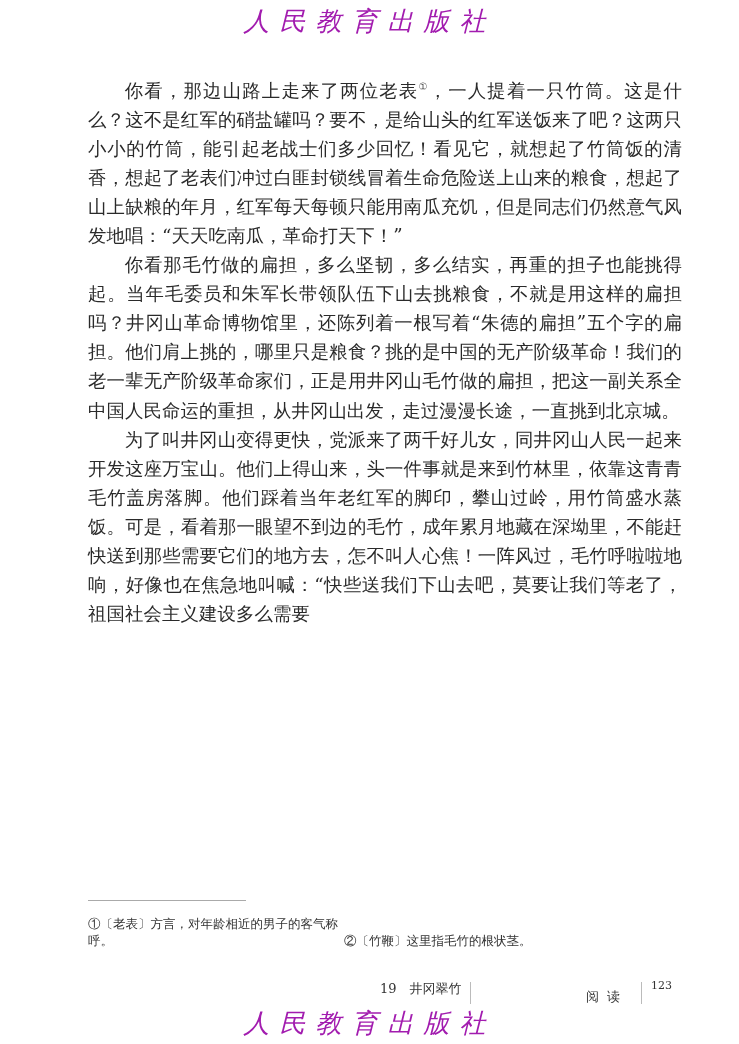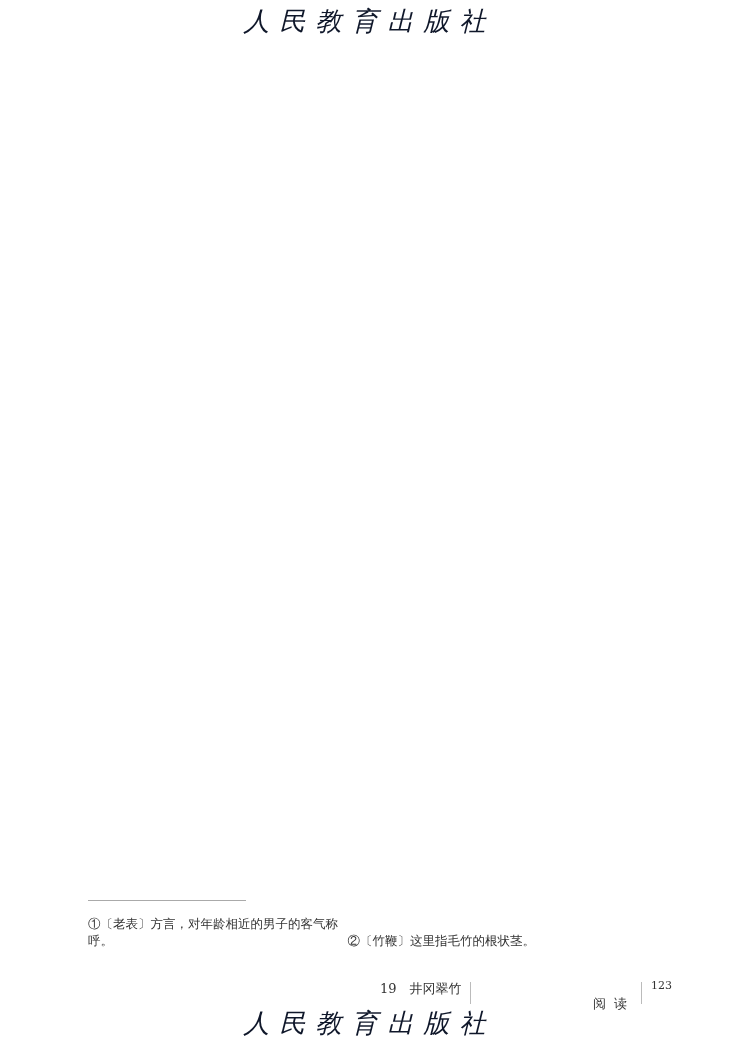--- a/index.html
+++ b/index.html
@@ -1,42 +1,45 @@
 <!DOCTYPE html>
 <html><head>
 <meta charset="utf-8">
 <style>
   html, body { margin: 0; padding: 0; background: #ffffff; }
   body { width: 739px; height: 1044px; position: relative; overflow: hidden;
          font-family: "DejaVu Serif", "Liberation Serif", serif; color: #2a2a2a; }
   .brand { position: absolute; left: 0; width: 739px; text-align: center;
-           font-family: "DejaVu Serif", serif; font-style: italic; color: #0f172a;
+           font-family: "DejaVu Serif", serif; font-style: italic; color: #a21caf;
            font-size: 26px; letter-spacing: 10px; }
   .brand.top { top: 4px; }
   .brand.bottom { top: 1006px; }
   .body-text { position: absolute; left: 88px; top: 72px; width: 594px; }
   .body-text p { margin: 0; font-size: 18.4px; line-height: 29.05px; text-align: justify;
                  text-indent: 2em; letter-spacing: 0.1px; }
   sup.note { font-size: 10px; vertical-align: 7px; color: #555; }
   .rule { position: absolute; left: 88px; top: 900px; width: 158px; height: 1px; background: #aaa; }
-  .footnotes { position: absolute; left: 88px; top: 916px; width: 594px; font-size: 12.5px; color: #333; font-family: Liberation Mono, monospace; }
+  .footnotes { position: absolute; left: 88px; top: 916px; width: 594px; font-size: 12.5px; color: #333; }
   .footnotes span { display: inline-block; }
   .fn1 { width: 252px; }
   .footer { position: absolute; top: 980px; left: 0; width: 739px; font-size: 13px; color: #333; }
   .chap { position: absolute; left: 380px; top: 0; }
   .sep { position: absolute; width: 1px; height: 22px; background: #bbb; top: 2px; }
-  .section { position: absolute; left: 586px; top: 15px; letter-spacing: 8px; margin-left: 7px; }
+  .section { position: absolute; left: 586px; top: 8px; letter-spacing: 8px; }
   .pageno { position: absolute; left: 651px; top: -1px; font-size: 11px; }
 </style>
 </head>
 <body>
 
 <div class="brand top">人民教育出版社</div>
 
 <div class="body-text">
+  <p><span>你看，那边山路上走来了两位老表</span><sup class="note">①</sup><span>，一人提着一只竹筒。这是什么？这不是红军的硝盐罐吗？要不，是给山头的红军送饭来了吧？这两只小小的竹筒，能引起老战士们多少回忆！看见它，就想起了竹筒饭的清香，想起了老表们冲过白匪封锁线冒着生命危险送上山来的粮食，想起了山上缺粮的年月，红军每天每顿只能用南瓜充饥，但是同志们仍然意气风发地唱：“天天吃南瓜，革命打天下！”</span></p>
+  <p><span>你看那毛竹做的扁担，多么坚韧，多么结实，再重的担子也能挑得起。当年毛委员和朱军长带领队伍下山去挑粮食，不就是用这样的扁担吗？井冈山革命博物馆里，还陈列着一根写着“朱德的扁担”五个字的扁担。他们肩上挑的，哪里只是粮食？挑的是中国的无产阶级革命！我们的老一辈无产阶级革命家们，正是用井冈山毛竹做的扁担，把这一副关系全中国人民命运的重担，从井冈山出发，走过漫漫长途，一直挑到北京城。</span></p>
+  <p><span>为了叫井冈山变得更快，党派来了两千好儿女，同井冈山人民一起来开发这座万宝山。他们上得山来，头一件事就是来到竹林里，依靠这青青毛竹盖房落脚。他们踩着当年老红军的脚印，攀山过岭，用竹筒盛水蒸饭。可是，看着那一眼望不到边的毛竹，成年累月地藏在深坳里，不能赶快送到那些需要它们的地方去，怎不叫人心焦！一阵风过，毛竹呼啦啦地响，好像也在焦急地叫喊：“快些送我们下山去吧，莫要让我们等老了，祖国社会主义建设多么需要</span></p>
 </div>
 
 <div class="rule"></div>
 
 <div class="footnotes">
   <span class="fn1">①〔老表〕方言，对年龄相近的男子的客气称呼。</span>
   <span>②〔竹鞭〕这里指毛竹的根状茎。</span>
 </div>
 
 <div class="footer">

